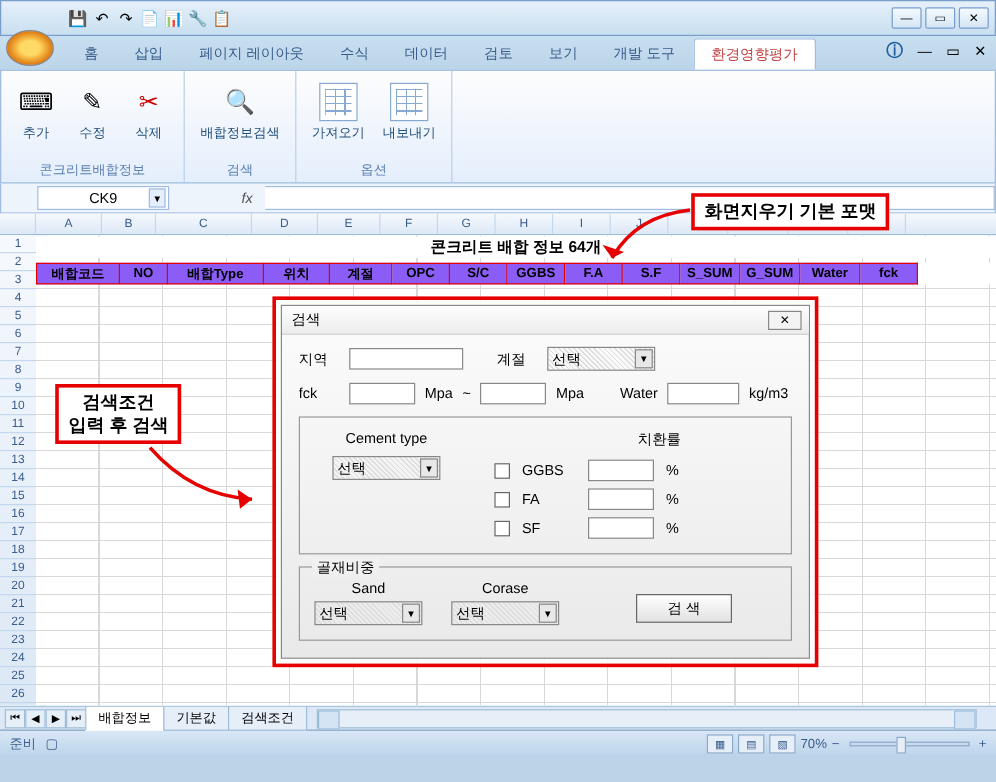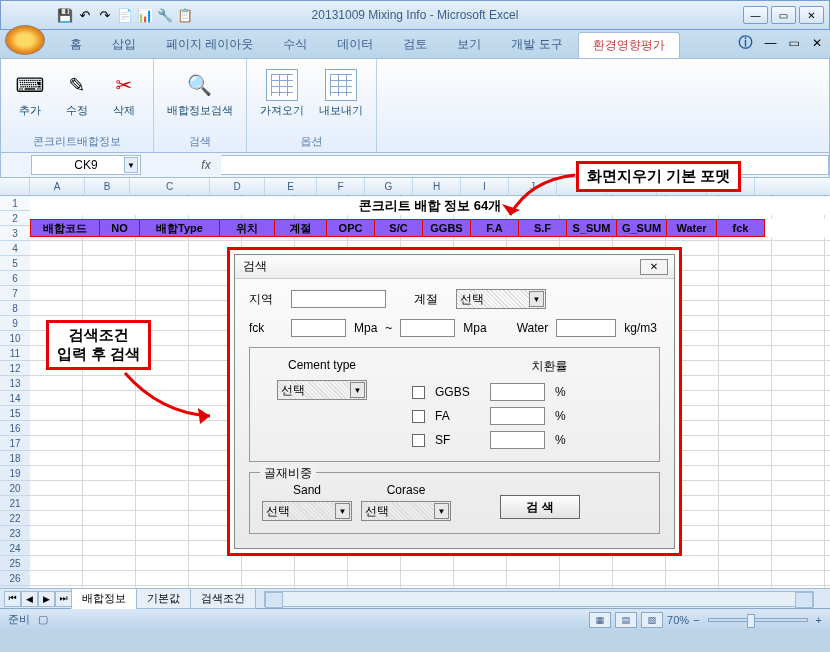--- a/index.html
+++ b/index.html
@@ -99,21 +99,20 @@
 <div class="titlebar">
   <div class="qat">
     <span class="qat-icon">💾</span>
     <span class="qat-icon">↶</span>
     <span class="qat-icon">↷</span>
     <span class="qat-icon">📄</span>
     <span class="qat-icon">📊</span>
     <span class="qat-icon">🔧</span>
     <span class="qat-icon">📋</span>
   </div>
-  <div class="title-text">20131009 Mixing Info - Microsoft Excel</div>
   <div class="win-controls">
     <div class="win-btn">—</div>
     <div class="win-btn">▭</div>
     <div class="win-btn">✕</div>
   </div>
 </div>
 
 <div class="office-btn"></div>
 
 <div class="ribbon-tabs">
@@ -304,37 +303,37 @@
                 </div>
                 <div class="form-row" style="gap:10px;">
                   <span class="checkbox"></span>
                   <span style="width:45px;">SF</span>
                   <div class="form-input" style="width:55px;"></div>
                   <span>%</span>
                 </div>
               </div>
             </div>
 
-            <div class="fieldset" style="display:flex; gap:9px; align-items:flex-end;">
+            <div class="fieldset" style="display:flex; gap:24px; align-items:flex-end;">
               <span class="fs-legend">골재비중</span>
               <div>
                 <div style="text-align:center;margin-bottom:4px;">Sand</div>
                 <div class="form-select hatched" style="width:90px;">
                   <span>선택</span>
                   <div class="sel-dd">▼</div>
                 </div>
               </div>
               <div>
                 <div style="text-align:center;margin-bottom:4px;">Corase</div>
                 <div class="form-select hatched" style="width:90px;">
                   <span>선택</span>
                   <div class="sel-dd">▼</div>
                 </div>
               </div>
-              <div class="btn" style="margin-left:40px;margin-bottom:2px;font-weight:bold;">검 색</div>
+              <div class="btn" style="margin-left:40px;margin-bottom:2px;">검 색</div>
             </div>
           </div>
         </div>
       </div>
     </div>
   </div>
 </div>
 
 <div class="annot" style="left:576px; top:161px;">화면지우기 기본 포맷</div>
 <svg class="arrow" style="left:500px; top:170px;" width="80" height="55">

